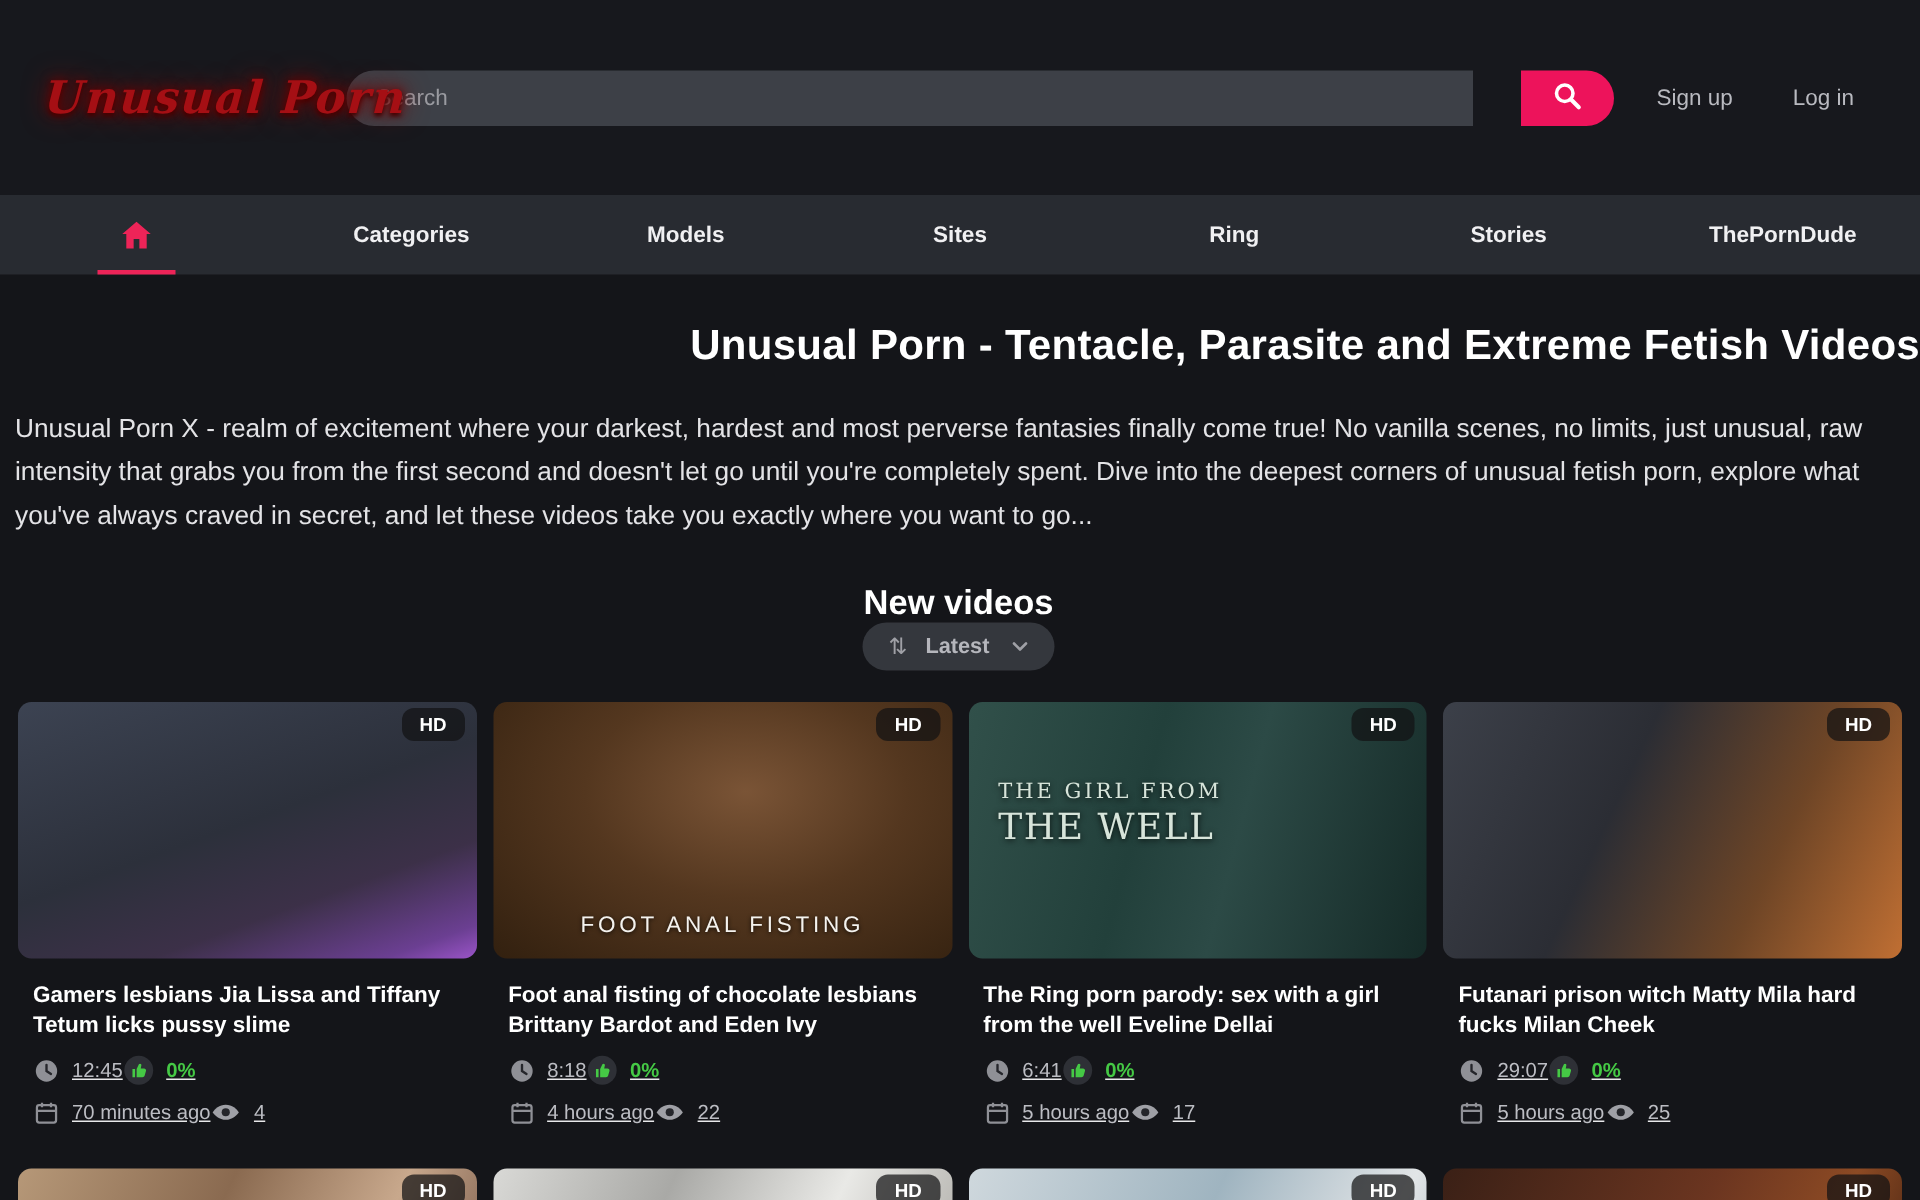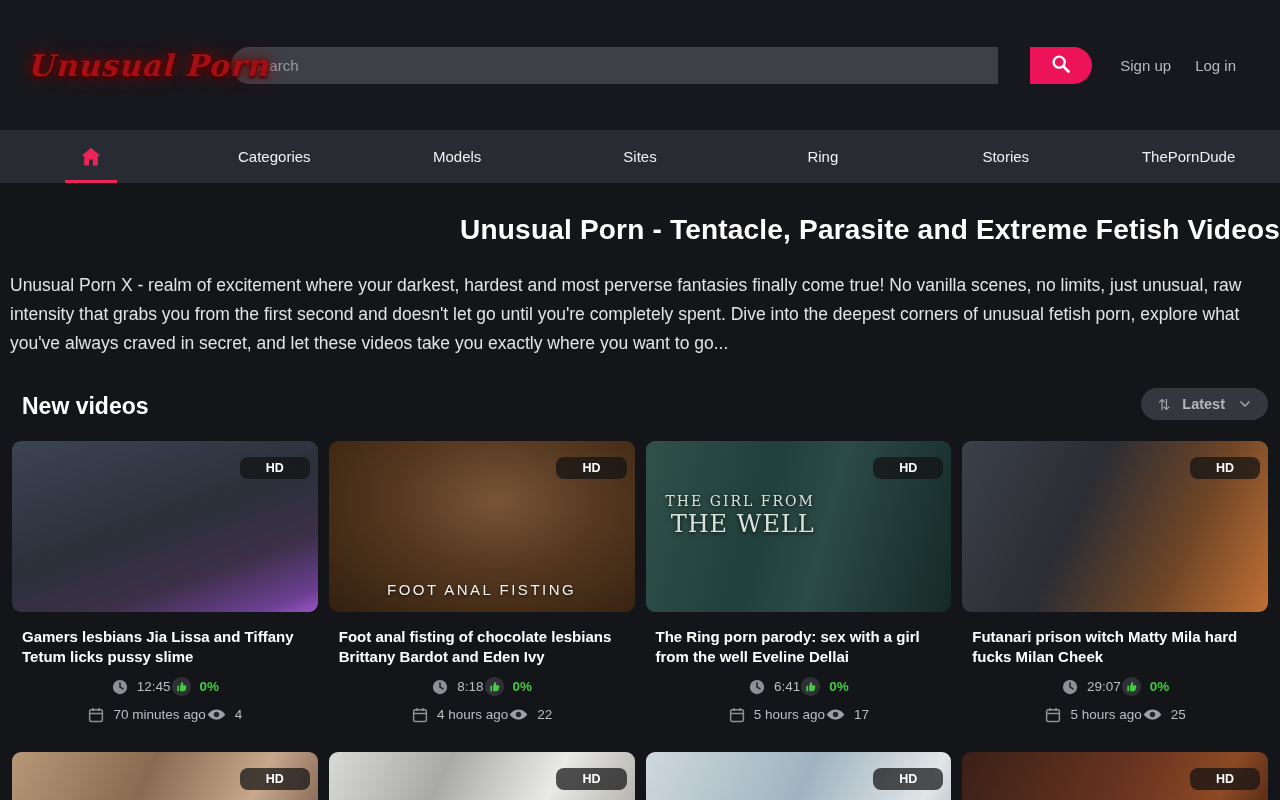--- a/index.html
+++ b/index.html
@@ -20,25 +20,25 @@
   .search-input {
     flex:1; background:#3d4047; border:none; outline:none; color:#e4e4e6;
     border-radius:19px 0 0 19px; padding:0 20px; font-size:15px;
     font-family:"Liberation Sans",sans-serif;
   }
   .search-input::placeholder { color:#9a9ba1; }
   .search-btn {
     width:62px; border:none; border-radius:0 19px 19px 0; background:#ed135b;
     display:flex; align-items:center; justify-content:center; cursor:pointer;
   }
-  .auth-links { display:flex; gap:24px; flex:0 0 auto; margin-right:8px; }
+  .auth-links { display:flex; gap:40px; flex:0 0 auto; margin-right:8px; }
   .auth-link { color:#b9bac0; font-size:15px; cursor:pointer; white-space:nowrap; }
 
   
-  .nav { height:53px; background:#282b31; display:flex; align-items:stretch; }
+  .nav { height:53px; background:#282b31; display:flex; align-items:stretch;font-weight:bold; }
   .nav-item {
     flex:1; display:flex; align-items:center; justify-content:center;
     color:#f0f0f2; font-size:15px; cursor:pointer; position:relative;
   }
   .nav-item.active::after {
     content:""; position:absolute; left:50%; transform:translateX(-50%);
     bottom:0; width:52px; height:3px; background:#ed2458;
   }
   .nav-home-icon { width:24px; height:24px; }
 
@@ -46,65 +46,65 @@
   .h1 {
     margin-top:31px; text-align:right; font-size:28px; font-weight:bold;
     color:#ffffff; letter-spacing:.2px;
   }
   .desc {
     margin:25px 10px 0 10px; font-size:17.5px; line-height:29px; color:#e3e3e6;
     font-weight:400;
   }
 
   
-  .section-row { display:flex; align-items:flex-end; justify-content:space-between; margin:30px 12px 0 22px; }
+  .section-row { display:flex; align-items:center; justify-content:space-between; margin:30px 12px 0 10px;flex-direction:column; }
   .section-title { font-size:23px; font-weight:bold; color:#fff; }
   .sort-pill {
     height:32px; background:#34373d; border-radius:17px; display:flex;
     align-items:center; gap:12px; padding:0 15px 0 17px; cursor:pointer;
   }
   .sort-glyph { color:#9fa0a6; font-size:15px; line-height:1; }
   .sort-label { color:#b5b6bc; font-size:14.5px; font-weight:bold; }
   .sort-chevron { width:16px; height:16px; display:block; }
 
   
   .grid { margin:21px 12px 0 12px; display:grid; grid-template-columns:repeat(4,1fr); column-gap:11px; row-gap:27px; }
   .card { position:relative; cursor:pointer; }
   .thumb {
     position:relative; height:171px; border-radius:9px; overflow:hidden; background:#26272c;
   }
   .hd-badge {
-    position:absolute; top:16px; right:8px; background:rgba(18,18,20,.72);
-    color:#fff; font-size:12.5px; font-weight:bold; padding:4px 26px; border-radius:8px;
+    position:absolute; top:4px; right:8px; background:rgba(18,18,20,.72);
+    color:#fff; font-size:12.5px; font-weight:bold; padding:4px 12px; border-radius:8px;
   }
   .thumb-1 { background:linear-gradient(160deg,#3c4352 0%,#2c303b 48%,#3c3048 72%,#6b3f92 92%,#9a54c8 100%); }
   .thumb-2 { background:radial-gradient(ellipse at 55% 35%,#7a5436 0%,#54371f 45%,#32200f 100%); }
   .thumb-3 { background:linear-gradient(105deg,#31504a 0%,#22403b 38%,#2c4a46 58%,#152a27 100%); }
   .thumb-4 { background:linear-gradient(115deg,#3c4049 0%,#2b2d34 38%,#6e4526 70%,#c06f33 100%); }
   .thumb-5 { background:linear-gradient(115deg,#b69878 0%,#8a6a50 38%,#c8a88c 68%,#5c3e32 100%); }
   .thumb-6 { background:linear-gradient(115deg,#d9d9d6 0%,#a9a9a6 32%,#e9e9e6 62%,#96948e 100%); }
   .thumb-7 { background:linear-gradient(115deg,#cfd8dd 0%,#9fb4c0 45%,#e2e5e7 78%,#8ea2ae 100%); }
   .thumb-8 { background:linear-gradient(115deg,#3a2016 0%,#6b3520 48%,#8c4a24 72%,#241008 100%); }
   .overlay-poster {
     position:absolute; left:0; right:0; bottom:14px; text-align:center;
     color:#f4f2ee; font-weight:normal; font-size:15px; letter-spacing:2.5px;
     text-shadow:0 1px 3px rgba(0,0,0,.8);
   }
   .overlay-well {
     position:absolute; left:20px; top:52px; color:#d7e4da;
     font-family:"DejaVu Serif",serif; text-shadow:0 1px 4px rgba(0,0,0,.85);
   }
   .overlay-well-l1 { font-size:14px; letter-spacing:2px; }
-  .overlay-well-l2 { font-size:24px; letter-spacing:1px; margin-top:1px;text-align:right; }
+  .overlay-well-l2 { font-size:24px; letter-spacing:1px; margin-top:1px; }
   .card-title {
     margin-top:15px; padding:0 2px 0 10px; font-size:15px; font-weight:bold;
     color:#ffffff; line-height:20px; min-height:40px;
   }
   .meta { margin-top:9px; padding:0 10px; display:flex; flex-direction:column; gap:7px; }
-  .meta-row { display:flex; align-items:center; justify-content:center; }
+  .meta-row { display:flex; align-items:center; justify-content:flex-start;text-decoration:underline; }
   .meta-left, .meta-right { display:flex; align-items:center; gap:8px; }
   .meta-text { color:#bcbdc3; font-size:13.5px; }
   .rating-text { color:#45c945; font-size:13.5px; font-weight:bold; }
   .micon { width:18px; height:18px; display:block; }
   .micon-lg { width:21px; height:21px; display:block; }
 </style>
 </head>
 <body>
 
 <div class="page">

